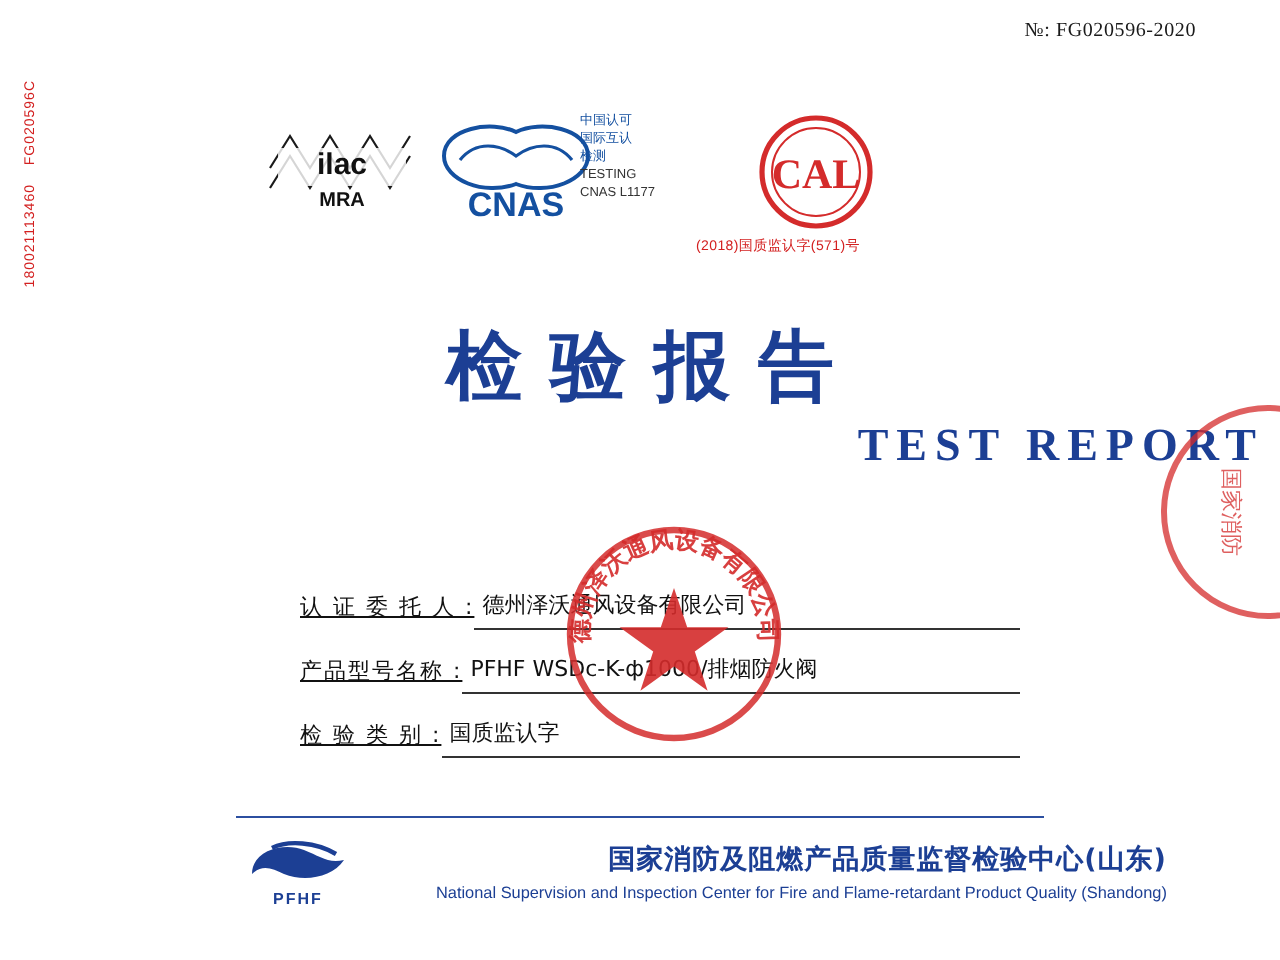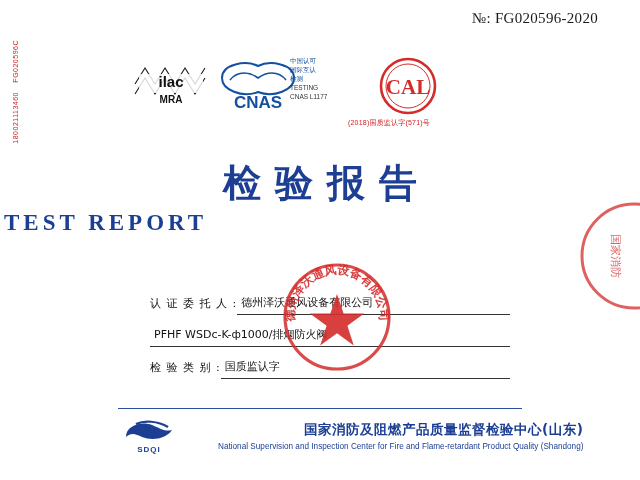--- a/index.html
+++ b/index.html
@@ -19,21 +19,21 @@
     height: 480px;
     background: #ffffff;
   }
 
   
   .serial {
     position: absolute;
     top: 10px;
     right: 42px;
     font-family: "Liberation Serif", serif;
-    font-size: 15px;
+    font-size: 10px;
     color: #1a1a1a;
     letter-spacing: 0.3px;
   }
 
   
   .logos {
     position: absolute;
     top: 40px;
     left: 0;
     width: 640px;
@@ -122,21 +122,21 @@
     font-weight: bold;
     letter-spacing: 14px;
     color: #1c3f94;
     text-indent: 14px;
   }
   .title-en {
     position: absolute;
     top: 210px;
     left: 0;
     width: 632px;
-    text-align: left;
+    text-align: right;
     font-family: "Liberation Serif", serif;
     font-size: 23px;
     font-weight: bold;
     letter-spacing: 4px;
     color: #1c3f94;
     text-indent: 4px;
   }
 
   
   .fields {
@@ -151,20 +151,21 @@
     display: flex;
     align-items: flex-end;
   }
   .flabel {
     font-family: "DejaVu Sans", sans-serif;
     font-size: 11px;
     color: #111;
     letter-spacing: 1px;
     white-space: nowrap;
     padding-bottom: 4px;
+    text-decoration: underline;
   }
   .fvalue {
     flex: 1;
     border-bottom: 1px solid #333;
     font-family: "DejaVu Sans", sans-serif;
     font-size: 11px;
     color: #111;
     padding: 0 2px 4px 4px;
     white-space: nowrap;
     overflow: hidden;
@@ -293,20 +294,21 @@
 
   <div class="title-cn">检验报告</div>
   <div class="title-en">TEST REPORT</div>
 
   <div class="fields">
     <div class="frow">
       <span class="flabel">认 证 委 托 人 :</span>
       <span class="fvalue">德州泽沃通风设备有限公司</span>
     </div>
     <div class="frow">
+      <span class="flabel">产品型号名称 :</span>
       <span class="fvalue">PFHF WSDc-K-ф1000/排烟防火阀</span>
     </div>
     <div class="frow">
       <span class="flabel">检 验 类 别 :</span>
       <span class="fvalue">国质监认字</span>
     </div>
   </div>
 
   <div class="seal-main">
     <svg width="118" height="118" viewBox="0 0 118 118">
@@ -328,21 +330,21 @@
     </svg>
   </div>
 
   <div class="footer-rule"></div>
   <div class="footer">
     <div class="sdqi-logo">
       <svg class="mark" width="54" height="26" viewBox="0 0 54 26">
         <path d="M4 19 C4 7, 20 3, 30 7 C38 10, 42 14, 50 12 C44 21, 30 23, 20 19 C14 16, 9 14, 4 19 Z" fill="#1c3f94"></path>
         <path d="M14 6 C22 2, 36 3, 46 9" fill="none" stroke="#1c3f94" stroke-width="2.2"></path>
       </svg>
-      <div class="word">SDQI</div>
+      <div class="word">PFHF</div>
     </div>
     <div class="footer-text">
       <div class="footer-cn">国家消防及阻燃产品质量监督检验中心(山东)</div>
       <div class="footer-en">National Supervision and Inspection Center for Fire and Flame-retardant Product Quality (Shandong)</div>
     </div>
   </div>
 
 </div>
 
 </body></html>

